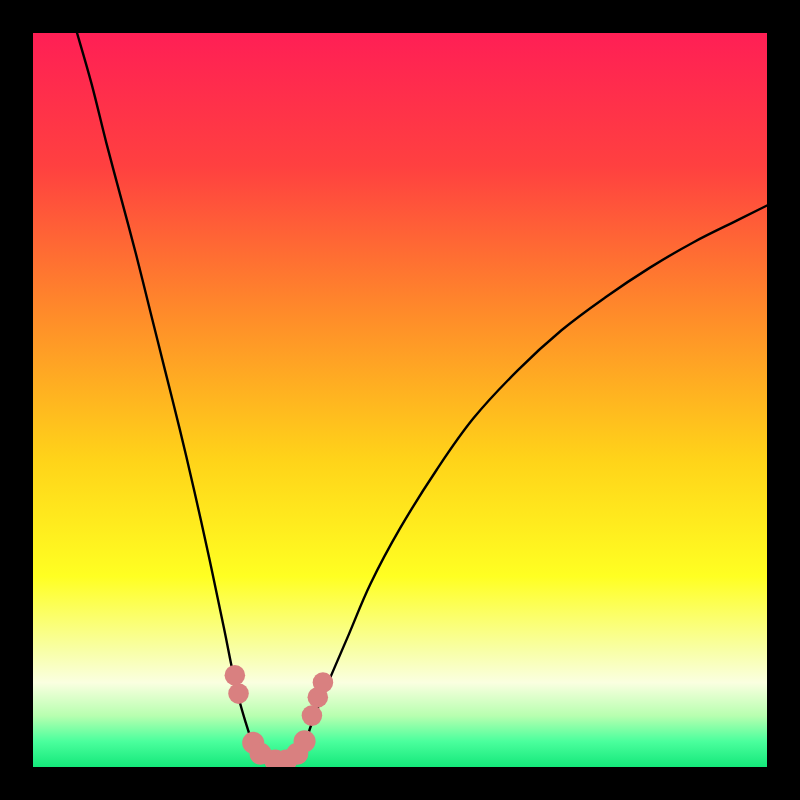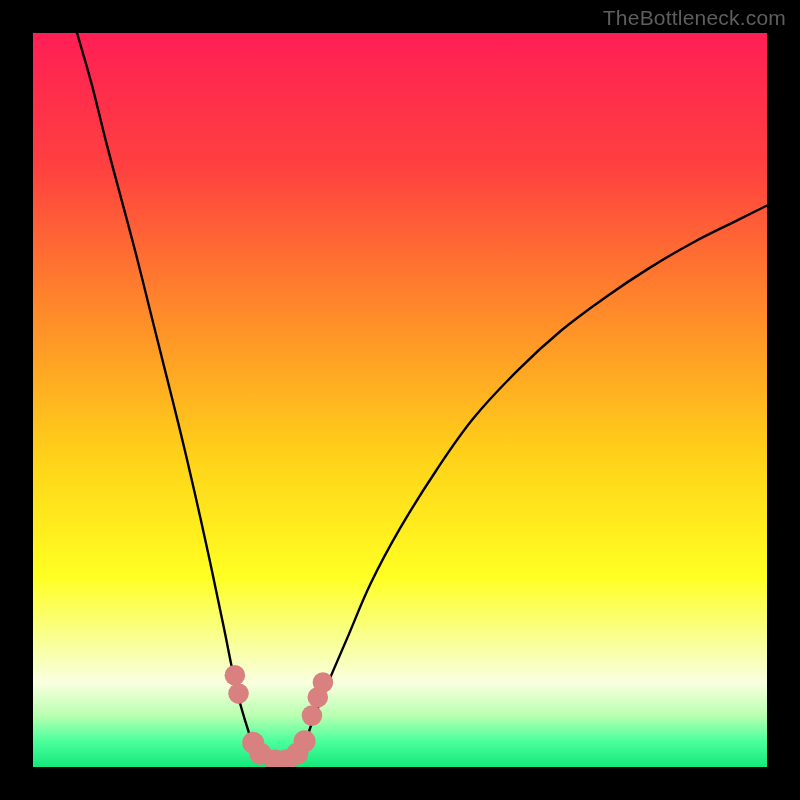--- a/index.html
+++ b/index.html
@@ -89,14 +89,13 @@
           <circle cx="253.23" cy="727.394" r="11.01" fill="#d98080"></circle>
           <circle cx="264.24" cy="720.788" r="11.01" fill="#d98080"></circle>
           <circle cx="271.58" cy="708.31" r="11.01" fill="#d98080"></circle>
           <circle cx="278.92" cy="682.62" r="10.276" fill="#d98080"></circle>
           <circle cx="284.792" cy="664.27" r="10.276" fill="#d98080"></circle>
           <circle cx="289.93" cy="649.59" r="10.276" fill="#d98080"></circle>
         </g>
     </svg>
   </div>
 
-  <div class="watermark">TheBottleneck.com</div>
 </div>
 
 </body></html>

